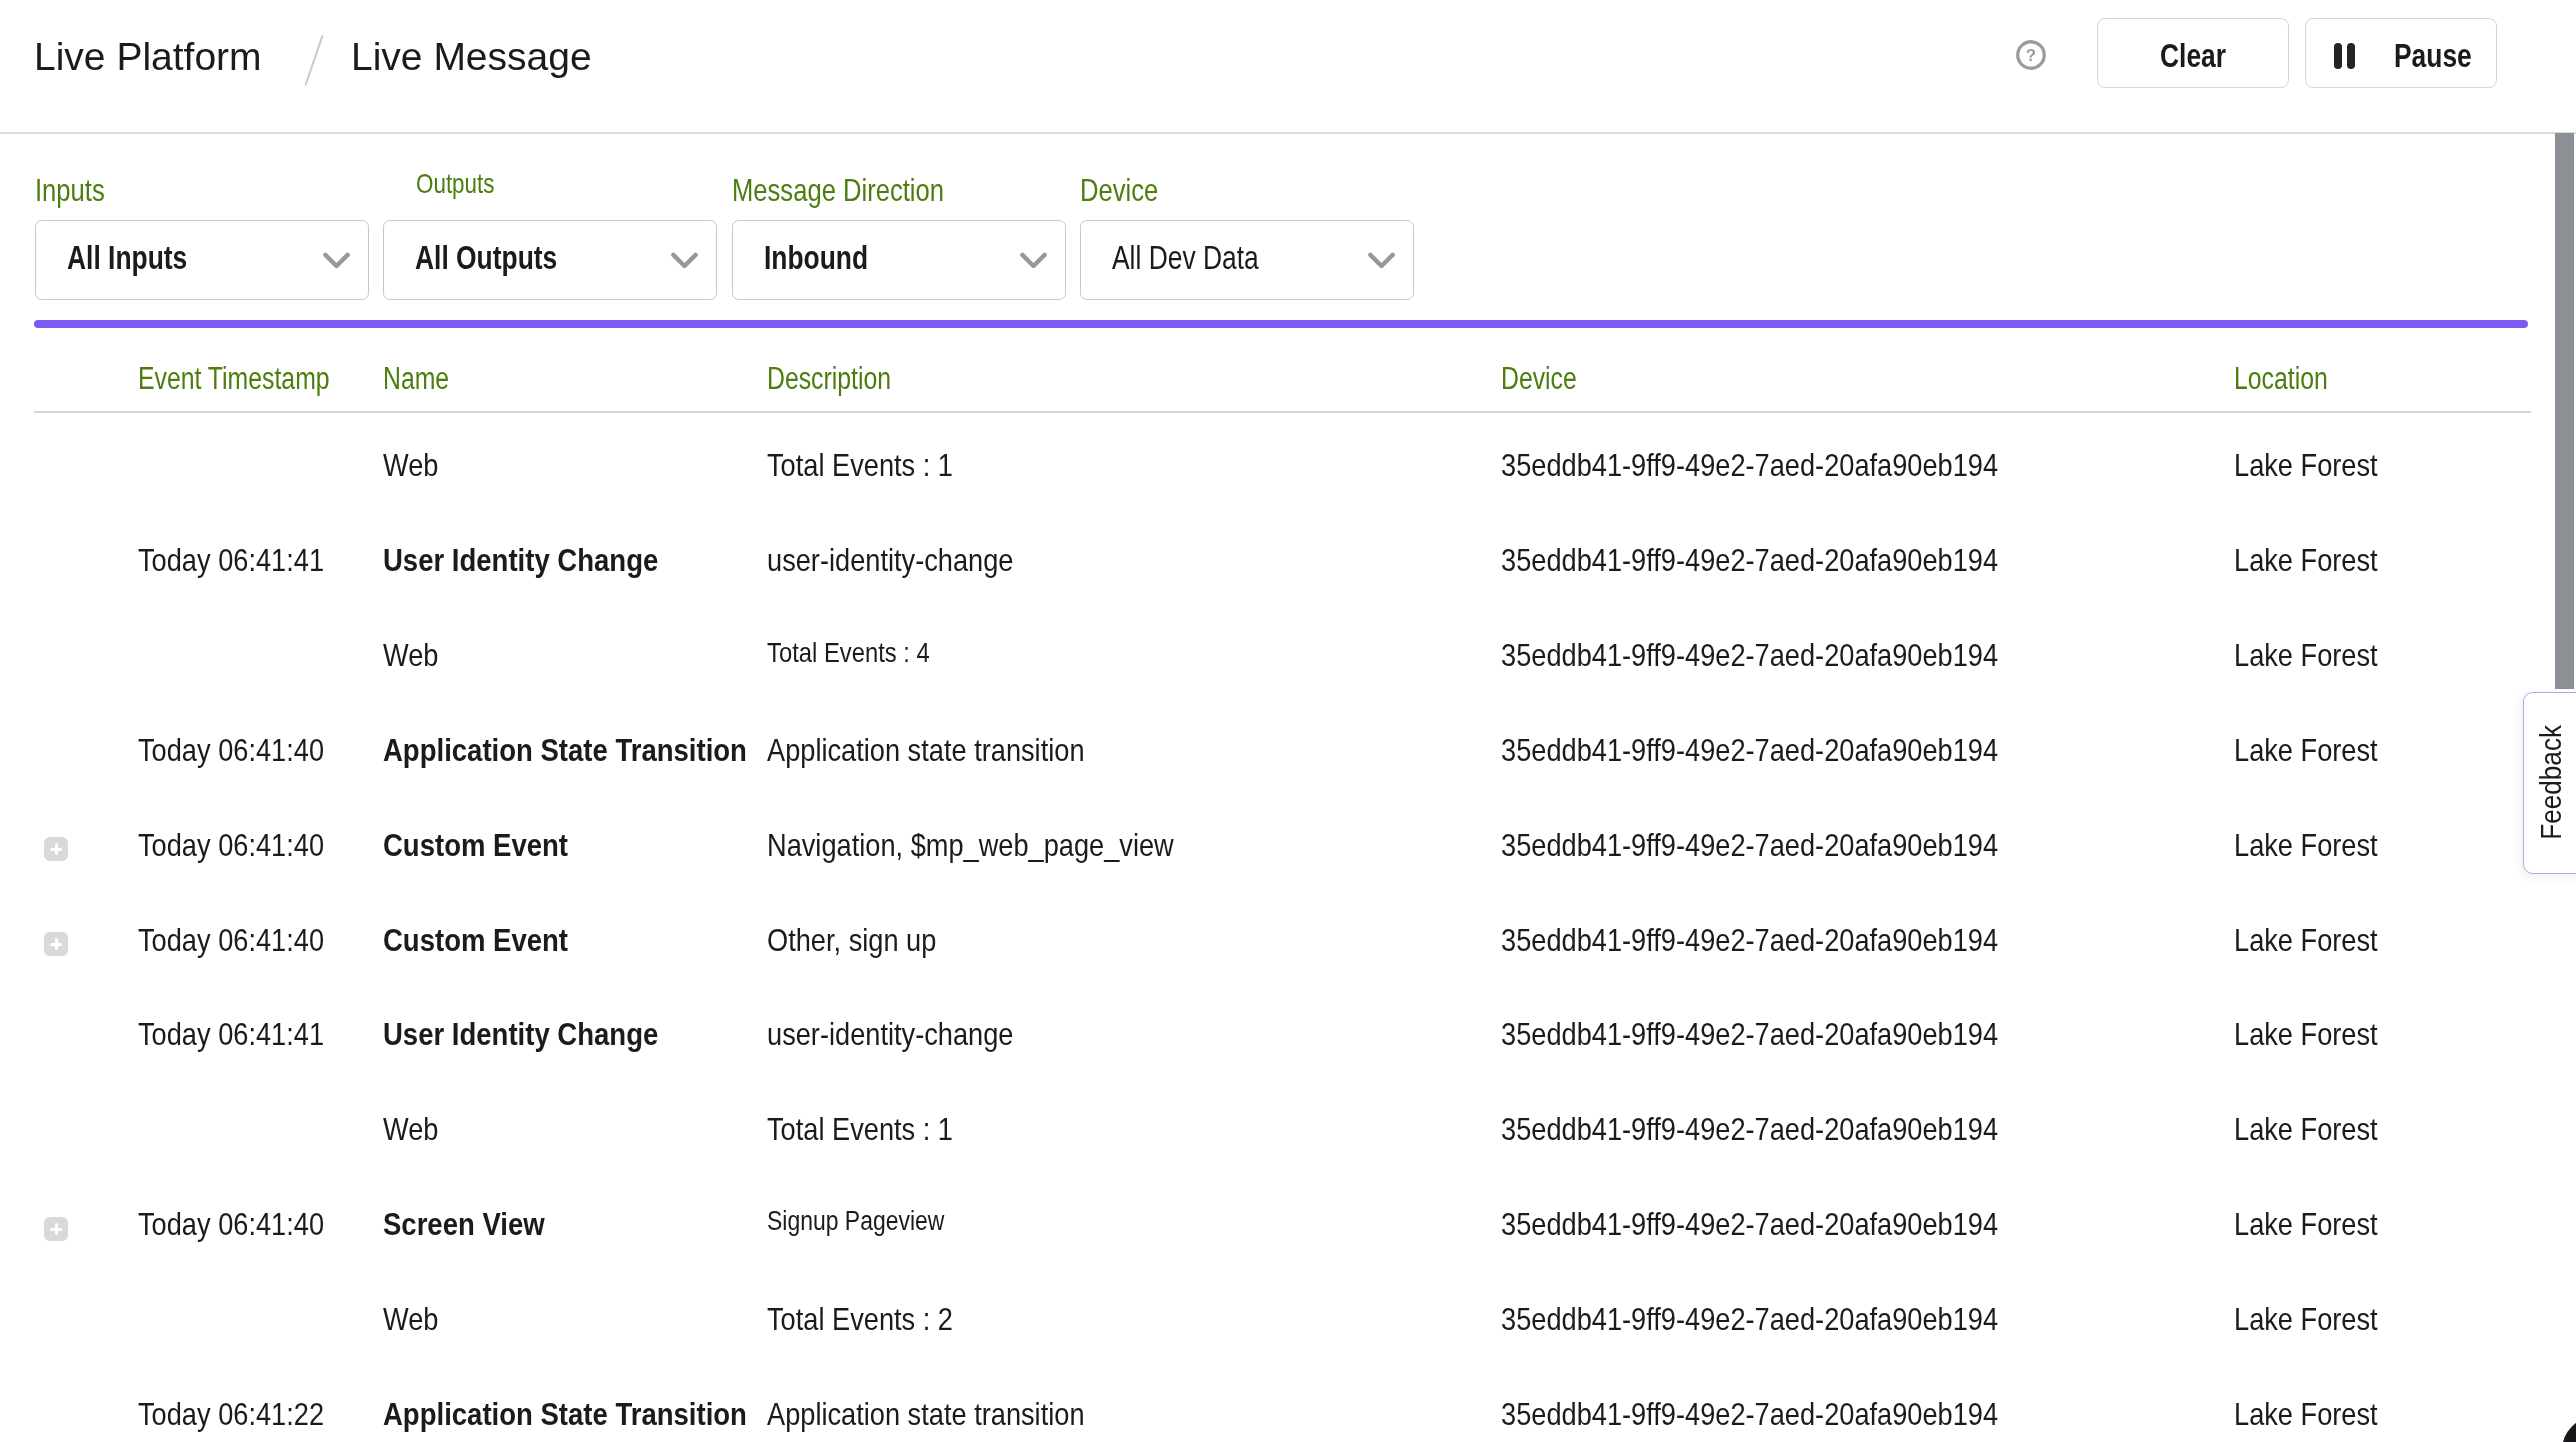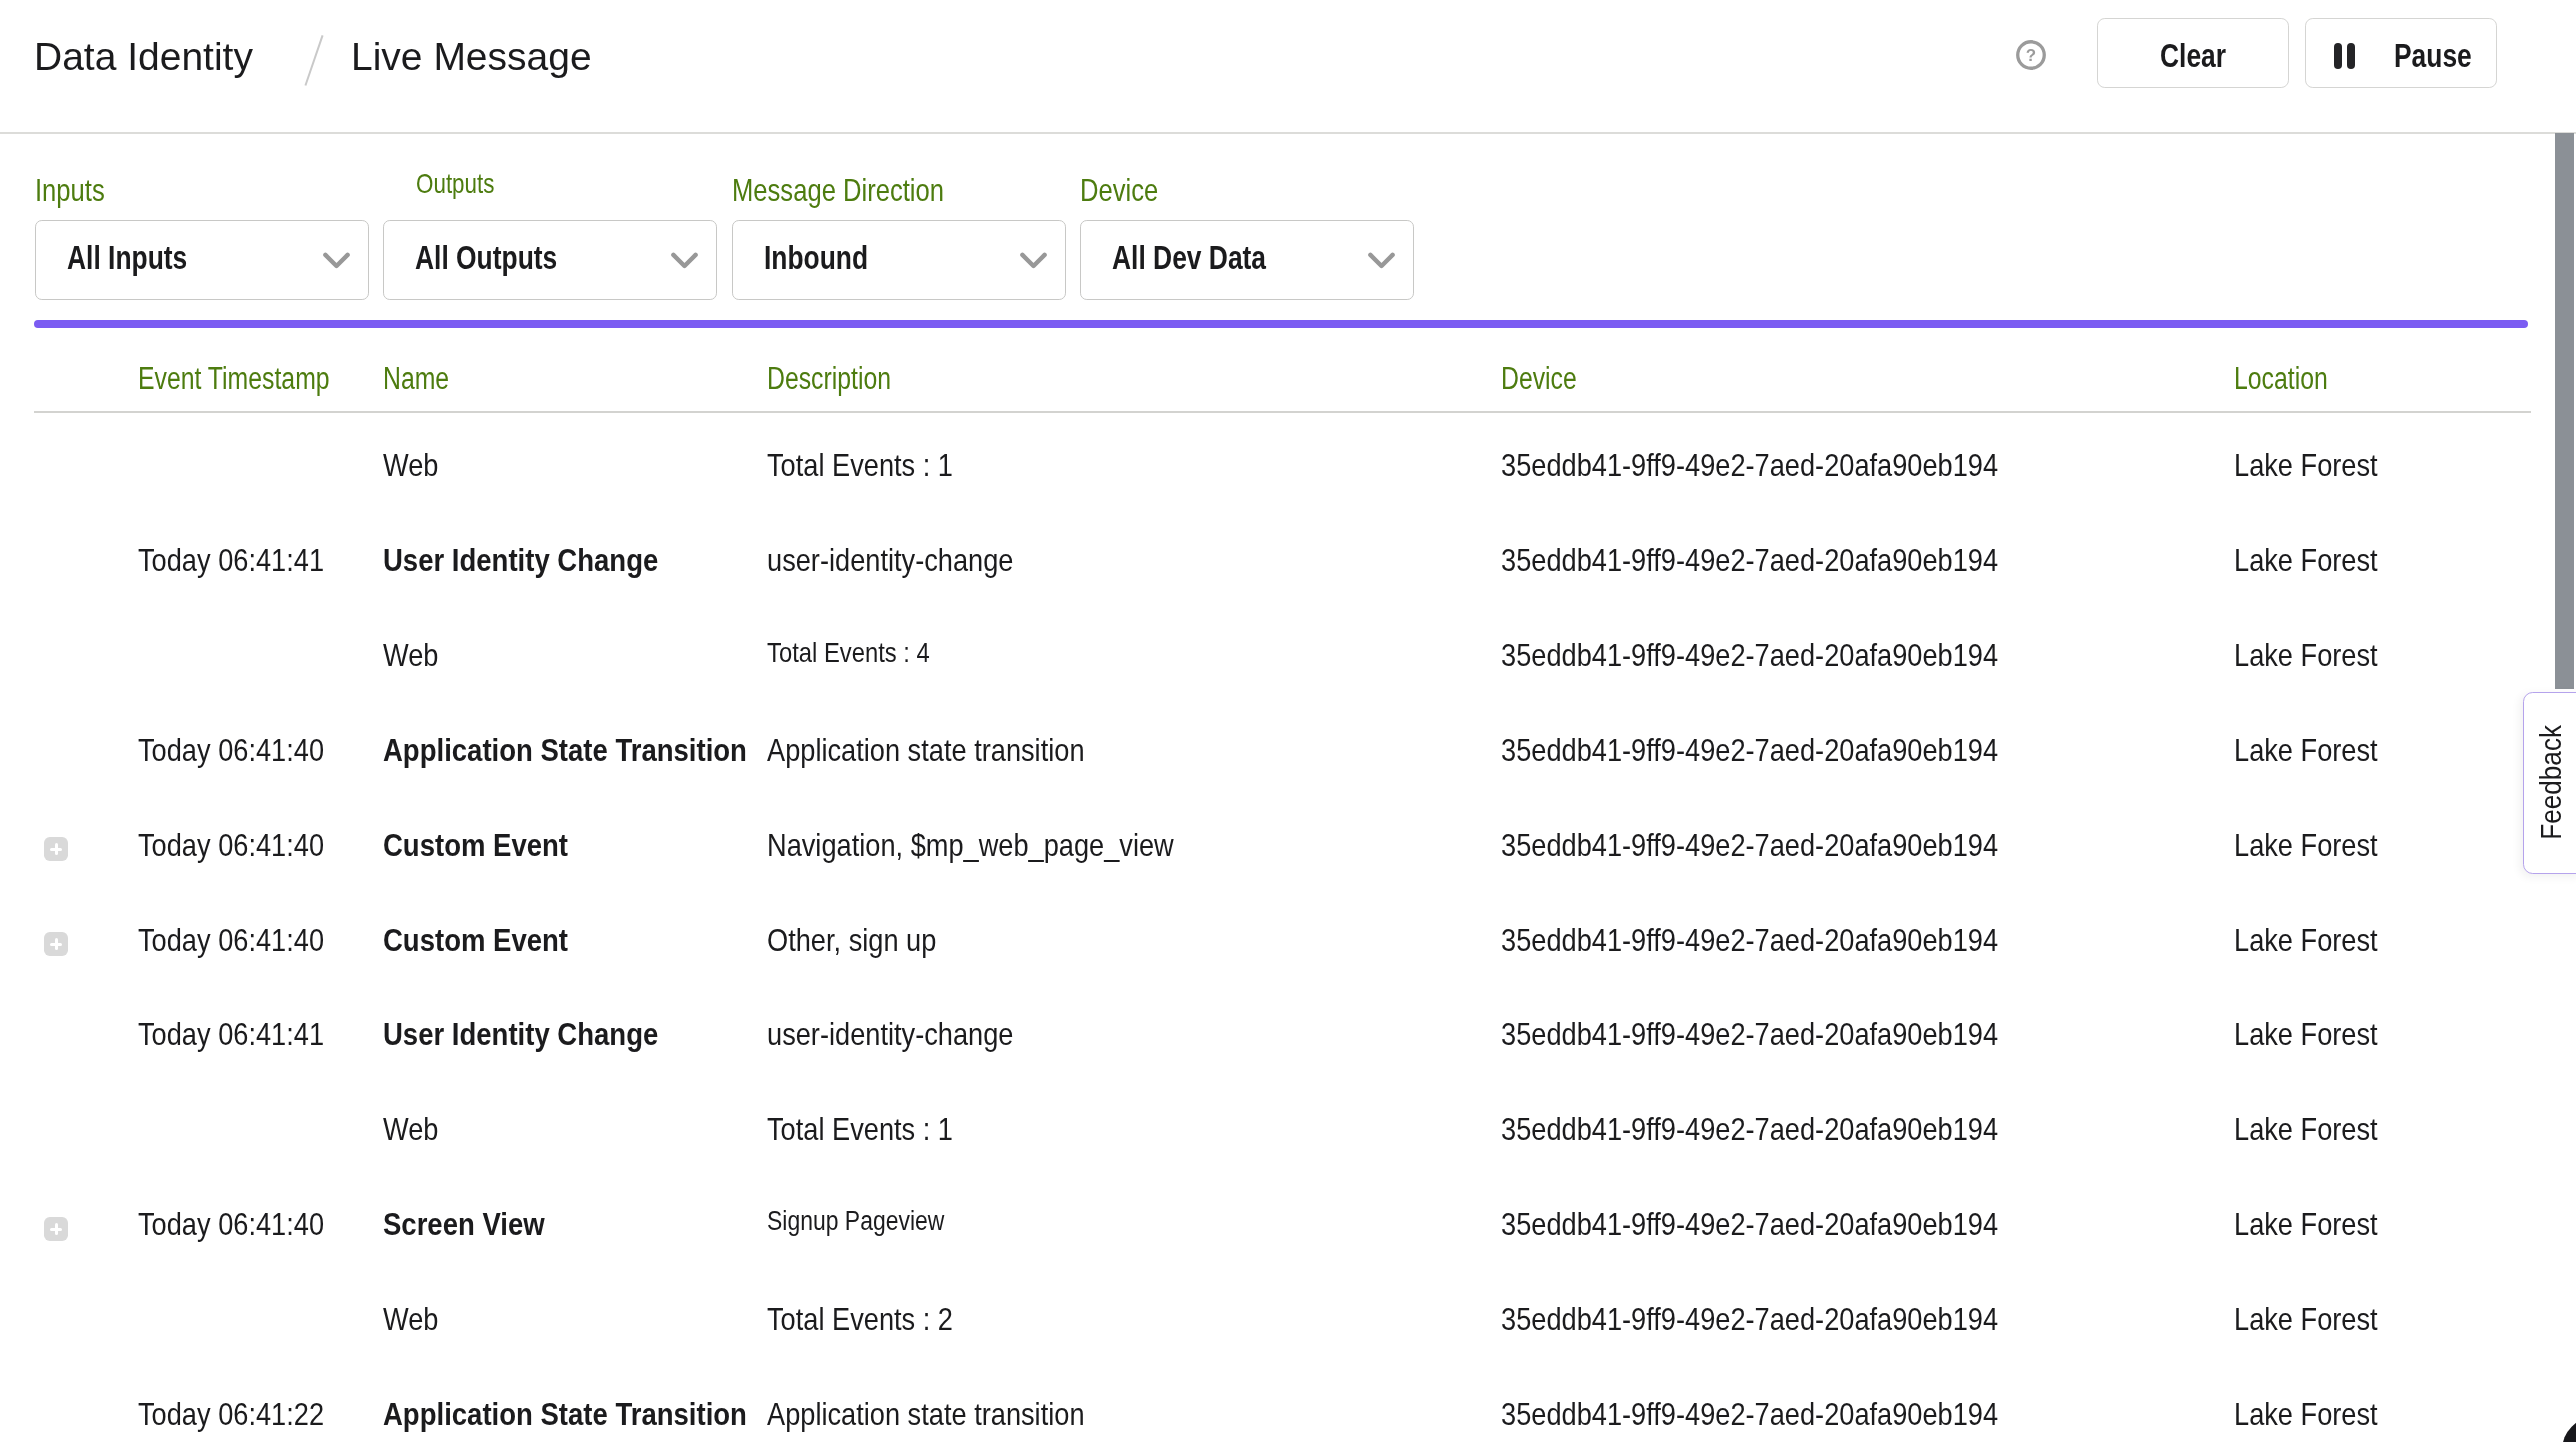--- a/index.html
+++ b/index.html
@@ -10,21 +10,21 @@
 .sxf{display:inline-block;transform:scaleX(.9);transform-origin:0 50%}
 .dark{color:#1b1b1d}
 .gray{color:#4d7c0f}
 .box{position:absolute;border:1.9px solid #c8c8c6;border-radius:6.8px;background:#fff}
 .btn{position:absolute;border:1.9px solid #d5d5d3;border-radius:7.8px;background:#fff;width:192px;height:70px;top:18.4px}
 .plus{position:absolute;width:24px;height:24px;background:#d9d9d9;border-radius:5.8px}
 .plus:before{content:"";position:absolute;left:5.8px;top:10.5px;width:12.6px;height:3.3px;background:#fff;border-radius:1.9px}
 .plus:after{content:"";position:absolute;left:10.5px;top:5.8px;width:3.3px;height:12.6px;background:#fff;border-radius:1.9px}
 </style></head><body>
 <div class="ab" style="left:0;top:132px;width:2576px;height:1.9px;background:#dcdcd9"></div>
-<div class="ab dark" style="left:34px;top:37px;font-size:39px;">Data Identity</div>
+<div class="ab dark" style="left:34px;top:37px;font-size:39px;">Live Platform</div>
 <div class="ab" style="left:313px;top:34px;width:2.4px;height:53px;background:#c9c9c9;transform:rotate(18.9deg);transform-origin:50% 50%"></div>
 <div class="ab dark" style="left:351px;top:37px;font-size:39px;">Live Message</div>
 <svg class="ab" style="left:2016px;top:40px" width="30" height="30" viewBox="0 0 31 31">
 <circle cx="15.5" cy="15.5" r="13.7" fill="none" stroke="#9b9b9b" stroke-width="3.4"></circle>
 <text x="15.5" y="21.5" text-anchor="middle" font-family="Liberation Sans" font-size="17.5" font-weight="700" fill="#9b9b9b">?</text>
 </svg>
 <div class="btn" style="left:2097px"></div>
 <div class="ab dark" style="left:2160px;top:39px;font-size:33px;font-weight:700;"><span class="sxc">Clear</span></div>
 <div class="btn" style="left:2305px"></div>
 <div class="ab" style="left:2334px;top:43px;width:8.3px;height:26px;background:#242427;border-radius:3.9px"></div>
@@ -43,21 +43,21 @@
 <div class="ab dark" style="left:415px;top:241px;font-size:33px;font-weight:700;"><span class="sxc">All Outputs</span></div>
 <svg class="ab" style="left:671px;top:252px" width="27" height="18.4" viewBox="0 0 28 19">
 <polyline points="2.5,3 14,14.5 25.5,3" fill="none" stroke="#989898" stroke-width="4.6" stroke-linecap="round" stroke-linejoin="round"></polyline>
 </svg>
 <div class="box" style="left:732px;top:220px;width:334px;height:80px"></div>
 <div class="ab dark" style="left:764px;top:241px;font-size:33px;font-weight:700;"><span class="sxc">Inbound</span></div>
 <svg class="ab" style="left:1020px;top:252px" width="27" height="18.4" viewBox="0 0 28 19">
 <polyline points="2.5,3 14,14.5 25.5,3" fill="none" stroke="#989898" stroke-width="4.6" stroke-linecap="round" stroke-linejoin="round"></polyline>
 </svg>
 <div class="box" style="left:1080px;top:220px;width:334px;height:80px"></div>
-<div class="ab dark" style="left:1112px;top:241px;font-size:33px;font-weight:700;"><span class="sxc">All Dev Data</span></div>
+<div class="ab dark" style="left:1112px;top:241px;font-size:33px;font-weight:400;"><span class="sxc">All Dev Data</span></div>
 <svg class="ab" style="left:1368px;top:252px" width="27" height="18.4" viewBox="0 0 28 19">
 <polyline points="2.5,3 14,14.5 25.5,3" fill="none" stroke="#989898" stroke-width="4.6" stroke-linecap="round" stroke-linejoin="round"></polyline>
 </svg>
 <div class="ab" style="left:34px;top:320px;width:2494px;height:7.8px;background:#7b5cf2;border-radius:3.9px"></div>
 <div class="ab gray" style="left:138px;top:363px;font-size:31px;"><span class="sxc">Event Timestamp</span></div>
 <div class="ab gray" style="left:383px;top:363px;font-size:31px;"><span class="sxc">Name</span></div>
 <div class="ab gray" style="left:767px;top:363px;font-size:31px;text-align:right;"><span class="sxc">Description</span></div>
 <div class="ab gray" style="left:1501px;top:363px;font-size:31px;"><span class="sxc">Device</span></div>
 <div class="ab gray" style="left:2234px;top:363px;font-size:31px;"><span class="sxc">Location</span></div>
 <div class="ab" style="left:34px;top:411px;width:2497px;height:1.9px;background:#d3d3d0"></div>

